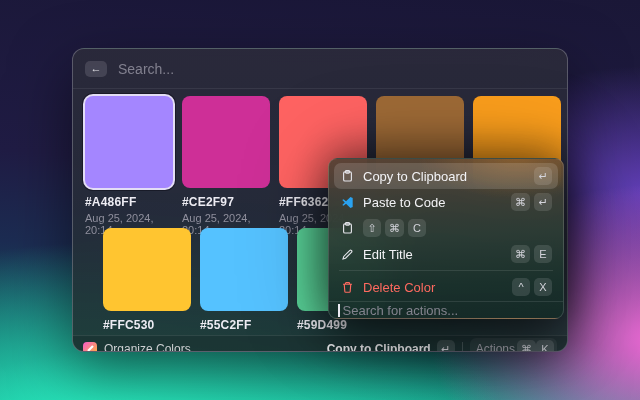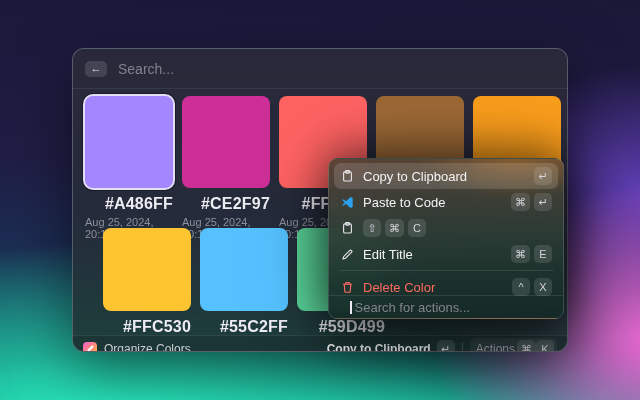--- a/index.html
+++ b/index.html
@@ -43,21 +43,21 @@
   
   .row { position:absolute; left:12px; display:flex; gap:9px; }
   .row1 { top:47px; }
   .row2 { top:179px;padding-left:18px; }
   .card { width:88px; }
   .swatch { width:88px; height:92px; border-radius:8px; cursor:pointer; }
   .row2 .swatch { height:83px; }
   .swatch.selected {
     box-shadow:0 0 0 2px #E3DDF5, 0 0 0 3px rgba(15,15,25,0.55);
   }
-  .hex { margin-top:7px; font-size:16px; font-weight:bold; color:#edecf3; letter-spacing:0.2px;text-align:right; }
+  .hex { margin-top:7px; font-size:12px; font-weight:bold; color:#edecf3; letter-spacing:0.2px; }
   .date { margin-top:3px; font-size:11px; color:#8f8f9d; }
   
   .footer {
     position:absolute; left:0; right:0; top:286px; height:26px;
     border-top:1px solid rgba(255,255,255,0.09);
     background:rgba(20,30,30,0.25);
     display:flex; align-items:center; padding:0 10px; gap:7px;
   }
   .app-chip { display:flex; align-items:center; gap:7px; cursor:pointer; }
   .app-icon {
@@ -98,23 +98,23 @@
     display:flex; align-items:center; gap:9px; cursor:pointer;
   }
   .menu-item.selected { background:rgba(255,255,255,0.14); }
   .mi-icon { width:14px; height:14px; flex:0 0 14px; display:flex; align-items:center; justify-content:center; }
   .mi-label { flex:1; font-size:13px; color:#f3f3f6; white-space:nowrap; overflow:hidden; }
   .menu-item.danger .mi-label { color:#FF6A60; }
   .mi-keys { display:flex; gap:4px; }
   .mi-keys .kbd { background:rgba(255,255,255,0.12); }
   .menu-sep { height:1px; background:rgba(255,255,255,0.10); margin:3px 10px; }
   .menu-search {
-    position:absolute; left:0; right:0; bottom:0; height:23px;
+    position:absolute; left:0; right:0; bottom:0; height:17px;
     border-top:1px solid rgba(255,255,255,0.10);
-    display:flex; align-items:center; padding:0 21px; gap:3px; cursor:text;
+    display:flex; align-items:center; padding:0 9px; gap:3px; cursor:text;
   }
   .caret { width:1.5px; height:13px; background:#eceaf2; }
   .menu-search-placeholder { font-size:13px; color:#83838e; }
   svg { display:block; }
 </style>
 </head>
 <body>
 
 <div class="backdrop"></div>
 

